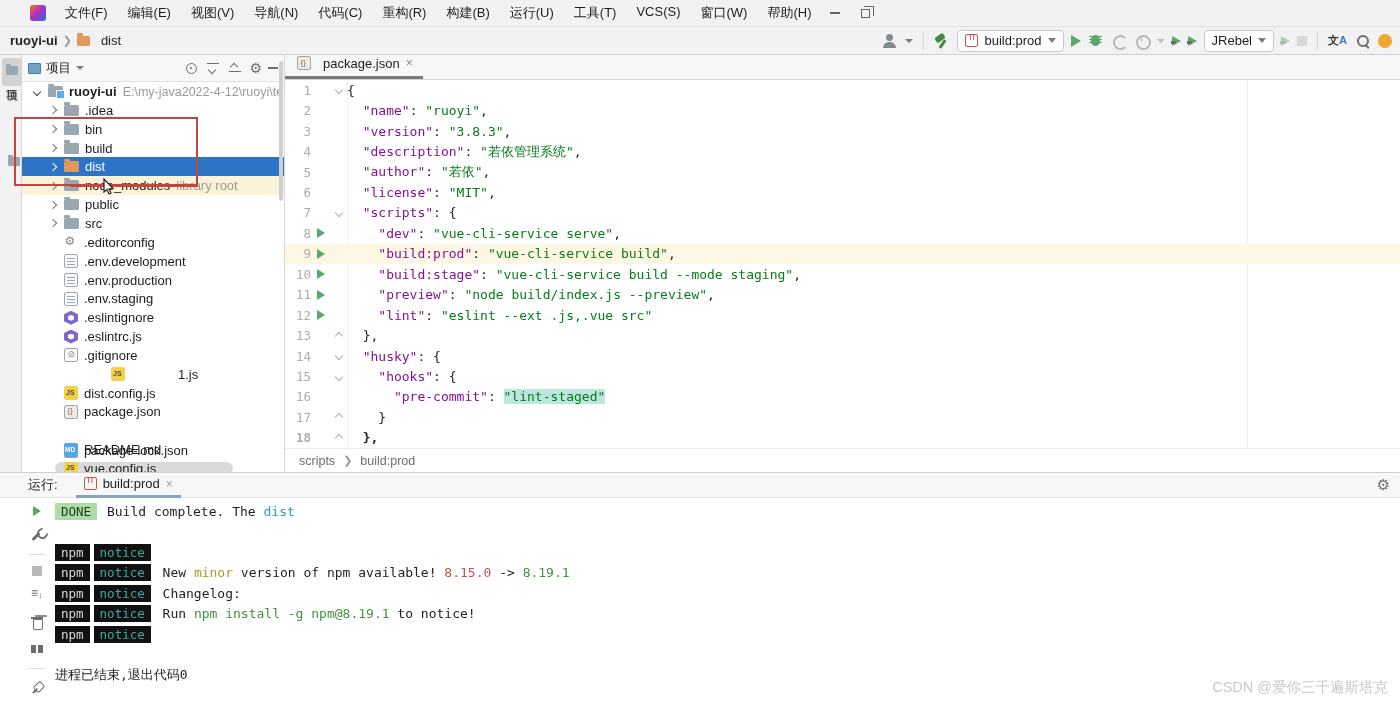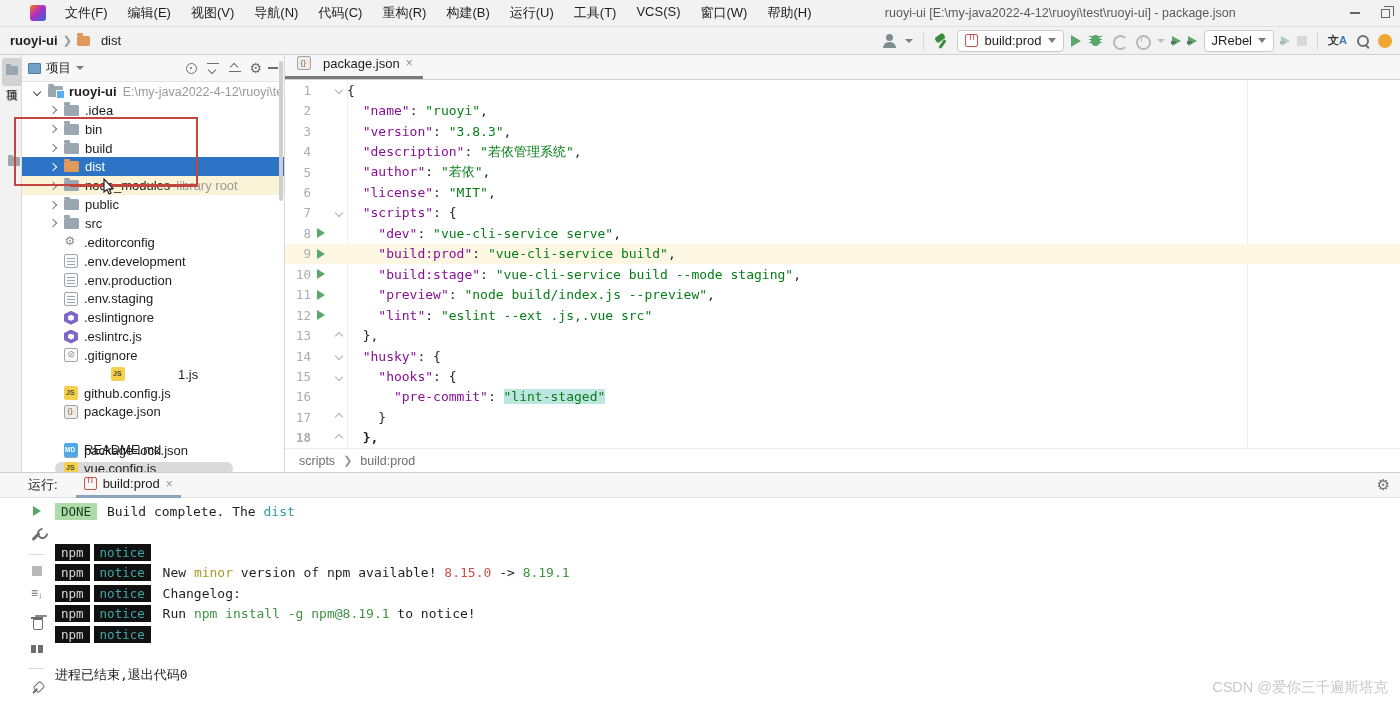--- a/index.html
+++ b/index.html
@@ -183,21 +183,20 @@
       <span>导航(N)</span>
       <span>代码(C)</span>
       <span>重构(R)</span>
       <span>构建(B)</span>
       <span>运行(U)</span>
       <span>工具(T)</span>
       <span>VCS(S)</span>
       <span>窗口(W)</span>
       <span>帮助(H)</span>
     </div>
-  <div id="window-title">ruoyi-ui [E:\my-java2022-4-12\ruoyi\test\ruoyi-ui] - package.json</div>
   <div class="winbtn">
       <span class="min"></span>
     </div>
   <div class="winbtn">
       <span class="restore"></span>
     </div>
 </div>
 
 <div id="toolbar" class="abs">
   <div id="nav-breadcrumb">
@@ -348,21 +347,21 @@
         <span class="tname">.gitignore</span>
       </div>
       <div class="trow" style="top: 282.75px; padding-left: 22px; gap: 47px;">
         <span style="width: 20px; flex: 0 0 auto;"></span>
         <span class="fi fi-js"></span>
         <span class="tname">1.js</span>
       </div>
       <div class="trow" style="top: 301.6px; padding-left: 22px;">
         <span style="width: 20px; flex: 0 0 auto;"></span>
         <span class="fi fi-js"></span>
-        <span class="tname">github.config.js</span>
+        <span class="tname">dist.config.js</span>
       </div>
       <div class="trow" style="top: 320.45px; padding-left: 22px;">
         <span style="width: 20px; flex: 0 0 auto;"></span>
         <span class="fi fi-json"></span>
         <span class="tname">package.json</span>
       </div>
       <div class="trow" style="top: 359px; padding-left: 22px;">
         <span style="width: 20px; flex: 0 0 auto;"></span>
         <span class="fi fi-json"></span>
         <span class="tname">package-lock.json</span>

